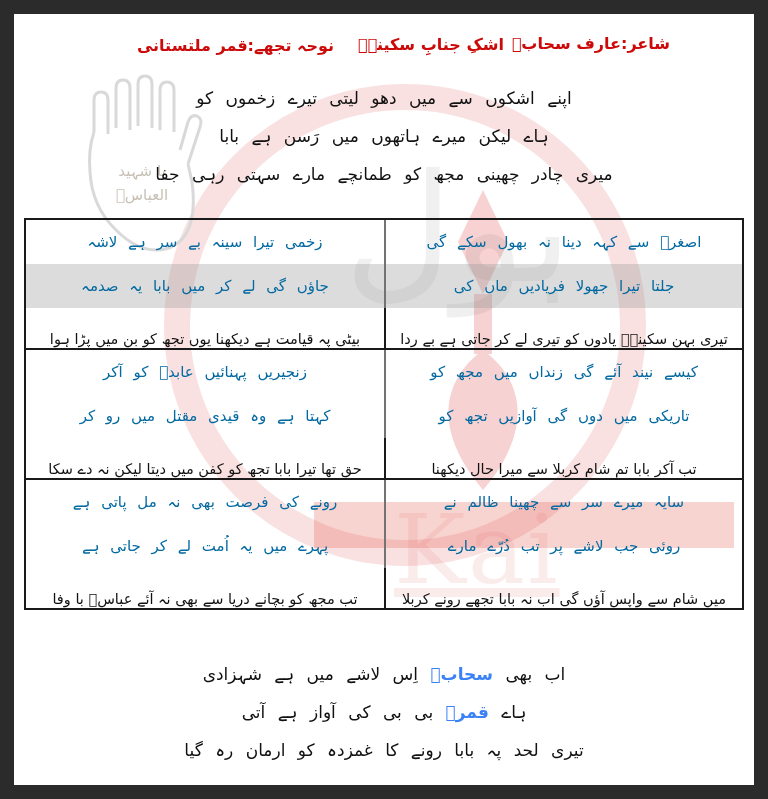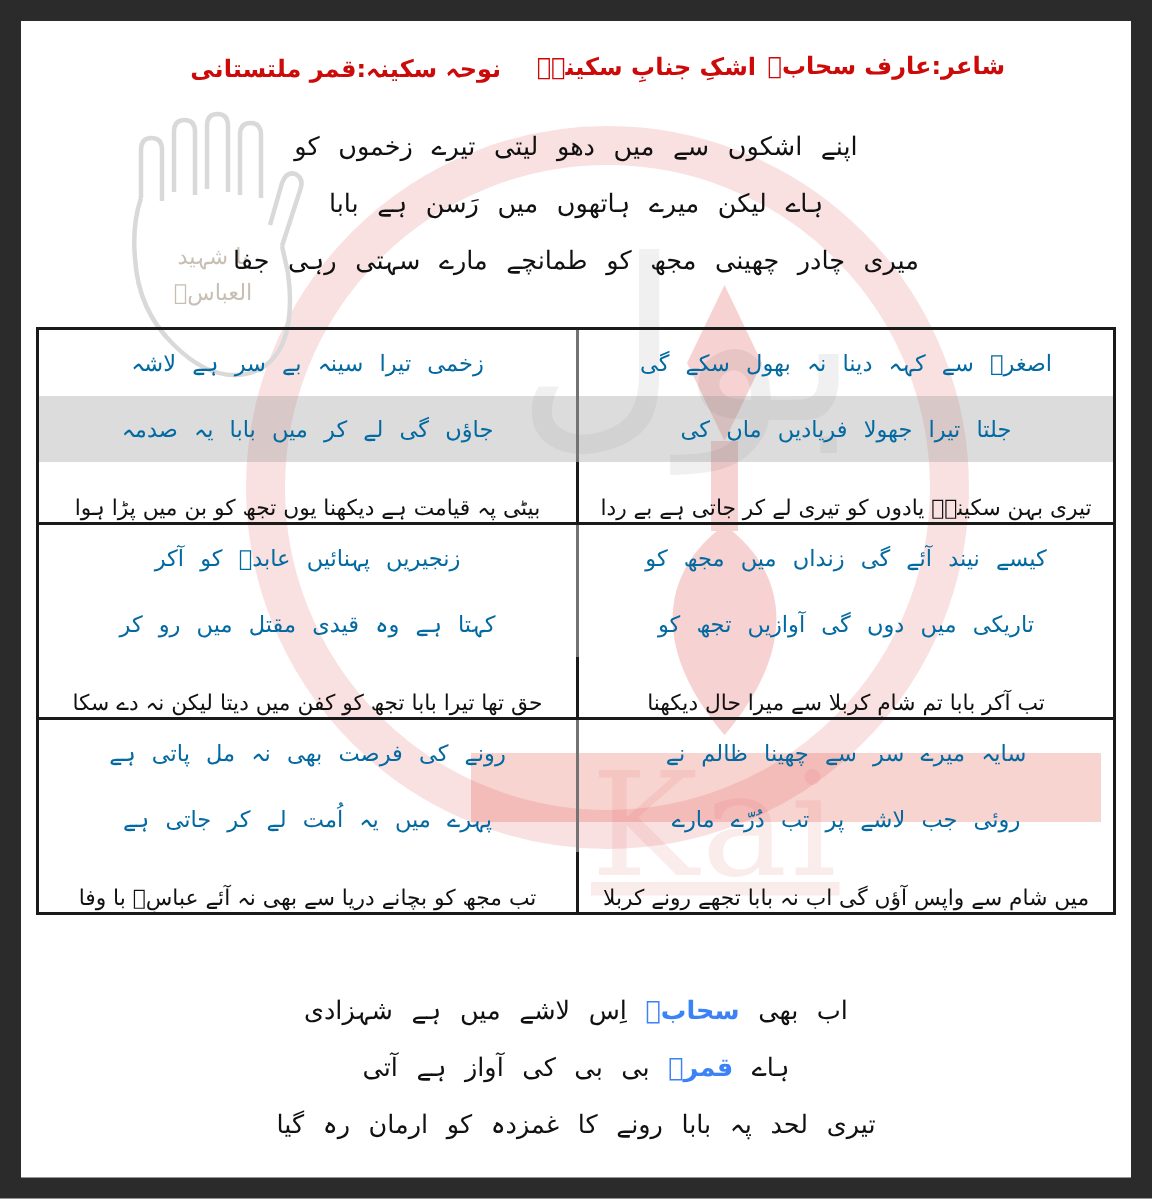--- a/index.html
+++ b/index.html
@@ -199,21 +199,21 @@
     <div class="wm-bigtext">بول</div>
     <div class="wm-red-band"></div>
     <div class="wm-bigtext2">Kai</div>
   </div>
 
   <div class="content">
 
     <div class="header">
       <span class="h-poet">شاعر:عارف سحابؔ</span>
       <span class="h-title">اشکِ جنابِ سکینہؑ</span>
-      <span class="h-reciter">نوحہ سکینہ:قمر ملتستانی</span>
+      <span class="h-reciter">نوحہ تجھے:قمر ملتستانی</span>
     </div>
 
     <div class="verse-block top-verse">
       <div class="verse-line">اپنے اشکوں سے میں دھو لیتی تیرے زخموں کو</div>
       <div class="verse-line">ہاے لیکن میرے ہاتھوں میں رَسن ہے بابا</div>
       <div class="verse-line">میری چادر چھینی مجھ کو طمانچے مارے سہتی رہی جفا</div>
     </div>
 
     <div class="table-wrap">
 

